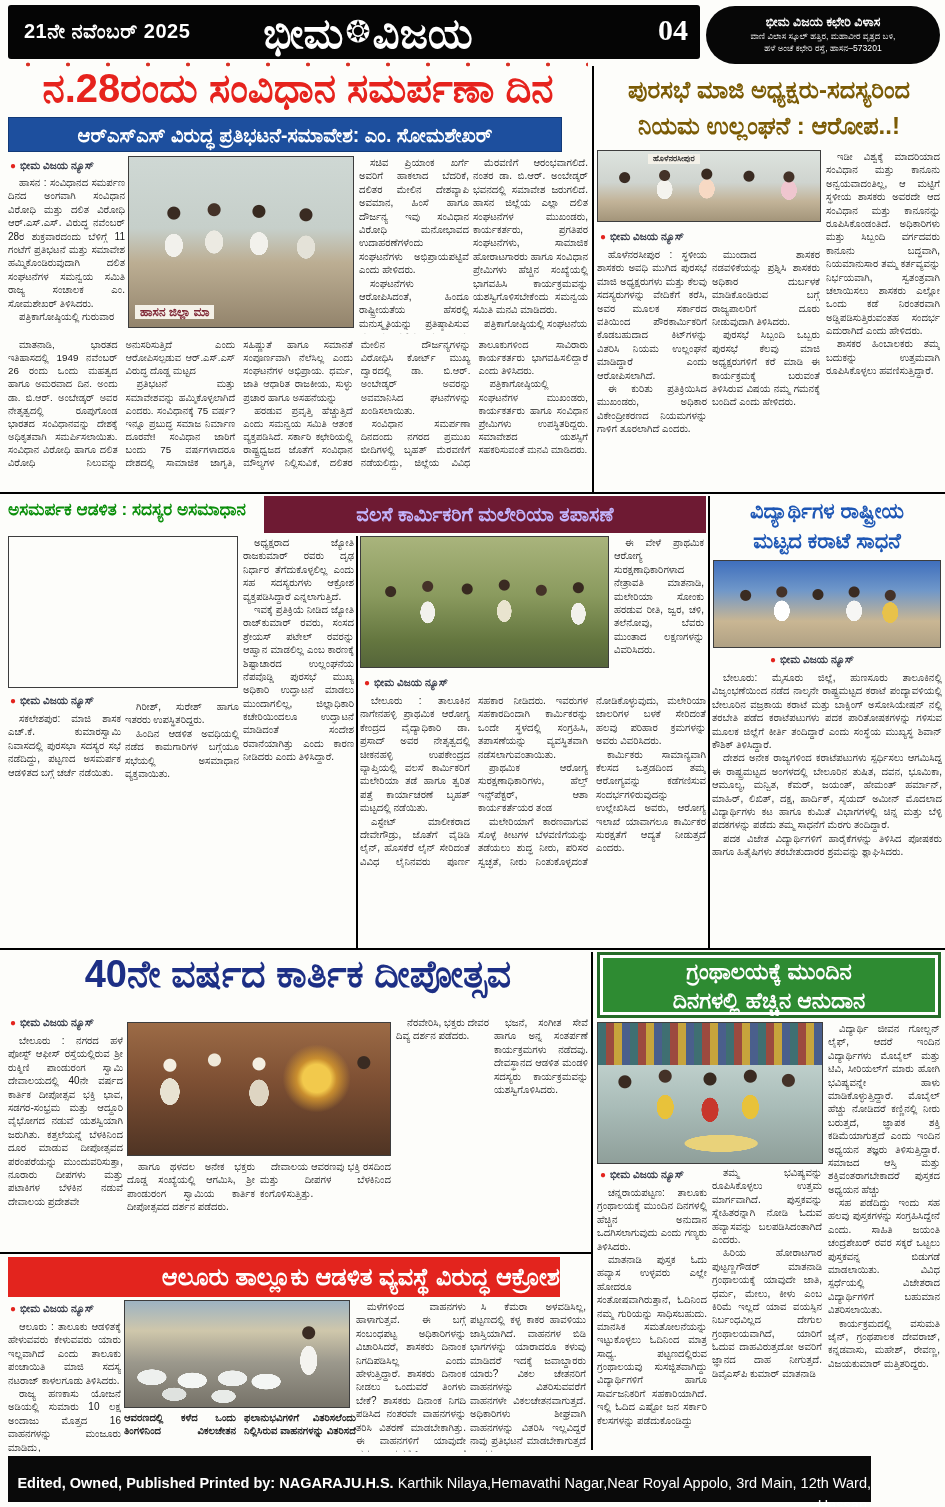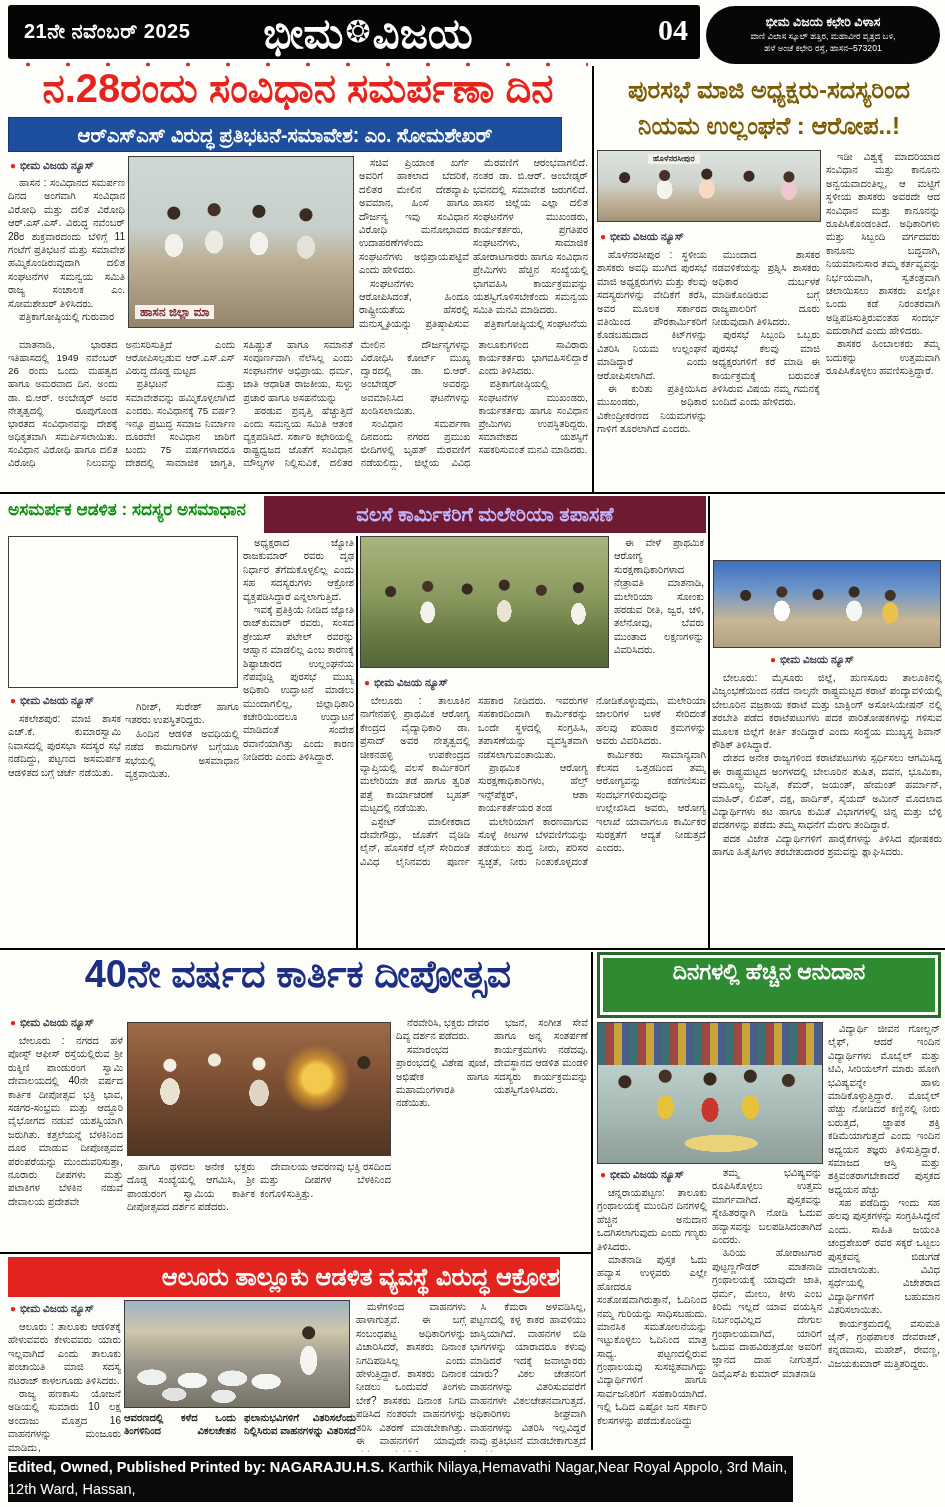--- a/index.html
+++ b/index.html
@@ -133,22 +133,22 @@
     radial-gradient(circle at 82% 30%,#3a2b22 0 6px,transparent 7px),
     radial-gradient(ellipse 14px 24px at 82% 56%,#f4f3ef 0 60%,transparent 62%),
     radial-gradient(ellipse 24px 13px at 12% 72%,#eef0ee 0 60%,transparent 62%),
     radial-gradient(ellipse 24px 13px at 30% 75%,#f4f6f4 0 60%,transparent 62%),
     radial-gradient(ellipse 24px 13px at 48% 73%,#eef0ee 0 60%,transparent 62%),
     radial-gradient(ellipse 24px 13px at 63% 76%,#f4f6f4 0 60%,transparent 62%),
     radial-gradient(ellipse 20px 11px at 22% 88%,#dfe2df 0 60%,transparent 62%),
     radial-gradient(ellipse 20px 11px at 44% 90%,#e8ebe8 0 60%,transparent 62%),
     linear-gradient(180deg,#9db3c2 0%,#cfc7ab 28%,#9b988c 58%,#767268 100%);}
   
-  .footer{position:absolute;left:8px;top:1456px;width:785px;height:46px;background:#0a0a0a;color:#fff;
-          text-align:left;font-size:14.5px;line-height:1.55;padding-top:0;}
+  .footer{position:absolute;left:8px;top:1456px;width:863px;height:46px;background:#0a0a0a;color:#fff;
+          text-align:right;font-size:14.5px;line-height:1.55;padding-top:16px;}
   .footer b{font-weight:bold;}
 </style>
 </head>
 <body>
 
 <div class="page">
 
   <div class="header-bar">
     <span class="issue-date">21ನೇ ನವೆಂಬರ್ 2025</span>
     <span class="masthead"><span>ಭೀಮ</span><span class="emblem">❂</span><span>ವಿಜಯ</span></span>
@@ -239,20 +239,24 @@
   </div>
   <div class="byline" style="left:364px;top:676px;"><span class="dot">●</span><span>ಭೀಮ ವಿಜಯ ನ್ಯೂಸ್</span></div>
   <div class="col cols3" style="left:360px;top:694px;width:346px;height:252px;">
     <p>ಬೇಲೂರು : ತಾಲೂಕಿನ ನಾಗೇನಹಳ್ಳಿ ಪ್ರಾಥಮಿಕ ಆರೋಗ್ಯ ಕೇಂದ್ರದ ವೈದ್ಯಾಧಿಕಾರಿ ಡಾ. ಪ್ರಸಾದ್ ಅವರ ನೇತೃತ್ವದಲ್ಲಿ ಚೀಕನಹಳ್ಳಿ ಉಪಕೇಂದ್ರದ ವ್ಯಾಪ್ತಿಯಲ್ಲಿ ವಲಸೆ ಕಾರ್ಮಿಕರಿಗೆ ಮಲೇರಿಯಾ ತಡೆ ಹಾಗೂ ತ್ವರಿತ ಪತ್ತೆ ಕಾರ್ಯಾಚರಣೆ ಬೃಹತ್ ಮಟ್ಟದಲ್ಲಿ ನಡೆಯಿತು.</p>
     <p>ಎಸ್ಟೇಟ್ ಮಾಲೀಕರಾದ ದೇವೇಗೌಡ್ರು, ಜೊತೆಗೆ ವೈಡಿಡಿ ಲೈನ್, ಹೊಸಕೆರೆ ಲೈನ್ ಸೇರಿದಂತೆ ವಿವಿಧ ಲೈನಿನವರು ಪೂರ್ಣ ಸಹಕಾರ ನೀಡಿದರು. ಇವರುಗಳ ಸಹಕಾರದಿಂದಾಗಿ ಕಾರ್ಮಿಕರನ್ನು ಒಂದೇ ಸ್ಥಳದಲ್ಲಿ ಸಂಗ್ರಹಿಸಿ, ತಪಾಸಣೆಯನ್ನು ವ್ಯವಸ್ಥಿತವಾಗಿ ನಡೆಸಲಾಗುವಂತಾಯಿತು.</p>
     <p>ಪ್ರಾಥಮಿಕ ಆರೋಗ್ಯ ಸುರಕ್ಷಣಾಧಿಕಾರಿಗಳು, ಹೆಲ್ತ್ ಇನ್ಸ್‌ಪೆಕ್ಟರ್, ಆಶಾ ಕಾರ್ಯಕರ್ತೆಯರ ತಂಡ</p>
     <p>ಮಲೇರಿಯಾಗೆ ಕಾರಣವಾಗುವ ಸೊಳ್ಳೆ ಕೀಟಗಳ ಬೆಳವಣಿಗೆಯನ್ನು ತಡೆಯಲು ಶುದ್ಧ ನೀರು, ಪರಿಸರ ಸ್ವಚ್ಛತೆ, ನೀರು ನಿಂತುಕೊಳ್ಳದಂತೆ ನೋಡಿಕೊಳ್ಳುವುದು, ಮಲೇರಿಯಾ ಜಾಲರಿಗಳ ಬಳಕೆ ಸೇರಿದಂತೆ ಹಲವು ಪರಿಹಾರ ಕ್ರಮಗಳನ್ನು ಅವರು ವಿವರಿಸಿದರು.</p>
     <p>ಕಾರ್ಮಿಕರು ಸಾಮಾನ್ಯವಾಗಿ ಕೆಲಸದ ಒತ್ತಡದಿಂದ ತಮ್ಮ ಆರೋಗ್ಯವನ್ನು ಕಡೆಗಣಿಸುವ ಸಂದರ್ಭಗಳಿರುವುದನ್ನು ಉಲ್ಲೇಖಿಸಿದ ಅವರು, ಆರೋಗ್ಯ ಇಲಾಖೆ ಯಾವಾಗಲೂ ಕಾರ್ಮಿಕರ ಸುರಕ್ಷತೆಗೆ ಆದ್ಯತೆ ನೀಡುತ್ತದೆ ಎಂದರು.</p>
   </div>
 
+  <div class="hl-blue">
+    <div>ವಿದ್ಯಾರ್ಥಿಗಳ ರಾಷ್ಟ್ರೀಯ</div>
+    <div>ಮಟ್ಟದ ಕರಾಟೆ ಸಾಧನೆ</div>
+  </div>
   <div class="photo" id="ph-karate" style="left:713px;top:560px;width:228px;height:88px;"></div>
   <div class="byline" style="left:770px;top:653px;"><span class="dot">●</span><span>ಭೀಮ ವಿಜಯ ನ್ಯೂಸ್</span></div>
   <div class="col" style="left:712px;top:671px;width:230px;height:275px;">
     <p>ಬೇಲೂರು: ಮೈಸೂರು ಜಿಲ್ಲೆ, ಹುಣಸೂರು ತಾಲೂಕಿನಲ್ಲಿ ವಿಜೃಂಭಣೆಯಿಂದ ನಡೆದ ನಾಲ್ಕನೇ ರಾಷ್ಟ್ರಮಟ್ಟದ ಕರಾಟೆ ಪಂದ್ಯಾವಳಿಯಲ್ಲಿ ಬೇಲೂರಿನ ವಜ್ರಕಾಯ ಕರಾಟೆ ಮತ್ತು ಬಾಕ್ಸಿಂಗ್ ಅಸೋಸಿಯೇಷನ್ ನಲ್ಲಿ ತರಬೇತಿ ಪಡೆದ ಕರಾಟೆಪಟುಗಳು ಪದಕ ಪಾರಿತೋಷಕಗಳನ್ನು ಗಳಿಸುವ ಮೂಲಕ ಜಿಲ್ಲೆಗೆ ಕೀರ್ತಿ ತಂದಿದ್ದಾರೆ ಎಂದು ಸಂಸ್ಥೆಯ ಮುಖ್ಯಸ್ಥ ಶಿವಾನ್ ಕೌಶಿಕ್ ತಿಳಿಸಿದ್ದಾರೆ.</p>
     <p>ದೇಶದ ಅನೇಕ ರಾಜ್ಯಗಳಿಂದ ಕರಾಟೆಪಟುಗಳು ಸ್ಪರ್ಧಿಸಲು ಆಗಮಿಸಿದ್ದ ಈ ರಾಷ್ಟ್ರಮಟ್ಟದ ಅಂಗಳದಲ್ಲಿ ಬೇಲೂರಿನ ತುಷಿತ, ದವನ, ಭೂಮಿಕಾ, ಆಮೂಲ್ಯ, ಮನ್ವಿತ, ಕೆಮರ್, ಜಯಂತ್, ಹೇಮಂತ್ ಹರ್ಮಾನ್, ಮಾಹಿರ್, ಲಿಖಿತ್, ದಕ್ಷ, ಹಾರ್ದಿಕ್, ಸೈಯದ್ ಅಮೀನ್ ಮೊದಲಾದ ವಿದ್ಯಾರ್ಥಿಗಳು ಕಟ ಹಾಗೂ ಕುಮಿತೆ ವಿಭಾಗಗಳಲ್ಲಿ ಚಿನ್ನ ಮತ್ತು ಬೆಳ್ಳಿ ಪದಕಗಳನ್ನು ಪಡೆದು ತಮ್ಮ ಸಾಧನೆಗೆ ಮೆರಗು ತಂದಿದ್ದಾರೆ.</p>
     <p>ಪದಕ ವಿಜೇತ ವಿದ್ಯಾರ್ಥಿಗಳಿಗೆ ಹಾರೈಕೆಗಳನ್ನು ತಿಳಿಸಿದ ಪೋಷಕರು ಹಾಗೂ ಹಿತೈಷಿಗಳು ತರಬೇತುದಾರರ ಶ್ರಮವನ್ನು ಶ್ಲಾಘಿಸಿದರು.</p>
   </div>
 
   <div class="hl-navy">40ನೇ ವರ್ಷದ ಕಾರ್ತಿಕ ದೀಪೋತ್ಸವ</div>
   <div class="byline" style="left:10px;top:1016px;"><span class="dot">●</span><span>ಭೀಮ ವಿಜಯ ನ್ಯೂಸ್</span></div>
@@ -261,27 +265,27 @@
   </div>
   <div class="photo" id="ph-temple" style="left:127px;top:1022px;width:264px;height:134px;"></div>
   <div class="col" style="left:127px;top:1160px;width:128px;height:90px;">
     <p>ಹಾಗೂ ಥಳದಲ ಅನೇಕ ಭಕ್ತರು ದೊಡ್ಡ ಸಂಖ್ಯೆಯಲ್ಲಿ ಆಗಮಿಸಿ, ಶ್ರೀ ಪಾಂಡುರಂಗ ಸ್ವಾಮಿಯ ಕಾರ್ತಿಕ ದೀಪೋತ್ಸವದ ದರ್ಶನ ಪಡೆದರು.</p>
   </div>
   <div class="col" style="left:260px;top:1160px;width:131px;height:90px;">
     <p>ದೇವಾಲಯ ಆವರಣವು ಭಕ್ತಿ ರಸದಿಂದ ಮತ್ತು ದೀಪಗಳ ಬೆಳಕಿನಿಂದ ಕಂಗೊಳಿಸುತ್ತಿತ್ತು.</p>
   </div>
   <div class="col" style="left:396px;top:1016px;width:93px;height:232px;">
     <p>ನೆರವೇರಿಸಿ, ಭಕ್ತರು ದೇವರ ದಿವ್ಯ ದರ್ಶನ ಪಡೆದರು.</p>
-    <p>ಸಮಾರಂಭದ ಪ್ರಾರಂಭದಲ್ಲಿ ವಿಶೇಷ ಪೂಜೆ, ಅಭಿಷೇಕ ಹಾಗೂ ಮಹಾಮಂಗಳಾರತಿ ನಡೆಯಿತು.</p>
   </div>
   <div class="col" style="left:494px;top:1016px;width:94px;height:232px;">
     <p>ಭಜನೆ, ಸಂಗೀತ ಸೇವೆ ಹಾಗೂ ಅನ್ನ ಸಂತರ್ಪಣೆ ಕಾರ್ಯಕ್ರಮಗಳು ನಡೆದವು. ದೇವಸ್ಥಾನದ ಆಡಳಿತ ಮಂಡಳಿ ಸದಸ್ಯರು ಕಾರ್ಯಕ್ರಮವನ್ನು ಯಶಸ್ವಿಗೊಳಿಸಿದರು.</p>
   </div>
 
   <div class="box-green">
+    <div>ಗ್ರಂಥಾಲಯಕ್ಕೆ ಮುಂದಿನ</div>
     <div>ದಿನಗಳಲ್ಲಿ ಹೆಚ್ಚಿನ ಆನುದಾನ</div>
   </div>
   <div class="photo" id="ph-library" style="left:597px;top:1022px;width:226px;height:142px;"></div>
   <div class="col" style="left:828px;top:1022px;width:112px;height:428px;">
     <p>ವಿದ್ಯಾರ್ಥಿ ಜೀವನ ಗೋಲ್ಡನ್ ಲೈಫ್, ಆದರೆ ಇಂದಿನ ವಿದ್ಯಾರ್ಥಿಗಳು ಮೊಬೈಲ್ ಮತ್ತು ಟಿವಿ, ಸೀರಿಯಲ್‌ಗೆ ಮಾರು ಹೋಗಿ ಭವಿಷ್ಯವನ್ನೇ ಹಾಳು ಮಾಡಿಕೊಳ್ಳುತ್ತಿದ್ದಾರೆ. ಮೊಬೈಲ್ ಹೆಚ್ಚು ನೋಡಿದರೆ ಕಣ್ಣಿನಲ್ಲಿ ನೀರು ಬರುತ್ತದೆ, ಜ್ಞಾಪಕ ಶಕ್ತಿ ಕಡಿಮೆಯಾಗುತ್ತದೆ ಎಂದು ಇಂದಿನ ಅಧ್ಯಯನ ತಜ್ಞರು ತಿಳಿಸುತ್ತಿದ್ದಾರೆ. ಸಮಾಜದ ಆಸ್ತಿ ಮತ್ತು ಶಕ್ತಿವಂತರಾಗಬೇಕಾದರೆ ಪುಸ್ತಕದ ಅಧ್ಯಯನ ಹೆಚ್ಚು</p>
     <p>ಸಹ ಪಡೆದಿದ್ದು ಇಂದು ಸಹ ಹಲವು ಪುಸ್ತಕಗಳನ್ನು ಸಂಗ್ರಹಿಸಿದ್ದೇನೆ ಎಂದು. ಸಾಹಿತಿ ಜಯಂತಿ ಚಂದ್ರಶೇಖರ್ ರವರ ಸಕ್ಕರೆ ಒಟ್ಟಲು ಪುಸ್ತಕವನ್ನ ಬಿಡುಗಡೆ ಮಾಡಲಾಯಿತು. ವಿವಿಧ ಸ್ಪರ್ಧೆಯಲ್ಲಿ ವಿಜೇತರಾದ ವಿದ್ಯಾರ್ಥಿಗಳಿಗೆ ಬಹುಮಾನ ವಿತರಿಸಲಾಯಿತು.</p>
     <p>ಕಾರ್ಯಕ್ರಮದಲ್ಲಿ ವಸುಮತಿ ಜೈನ್, ಗ್ರಂಥಪಾಲಕ ದೇವರಾಜ್, ಕನ್ನಡವಾಸು, ಮಹೇಶ್, ರೇವಣ್ಣ, ವಿಜಯಕುಮಾರ್ ಮತ್ತಿತರಿದ್ದರು.</p>
   </div>
   <div class="byline" style="left:600px;top:1168px;"><span class="dot">●</span><span>ಭೀಮ ವಿಜಯ ನ್ಯೂಸ್</span></div>
   <div class="col" style="left:597px;top:1186px;width:110px;height:264px;">

